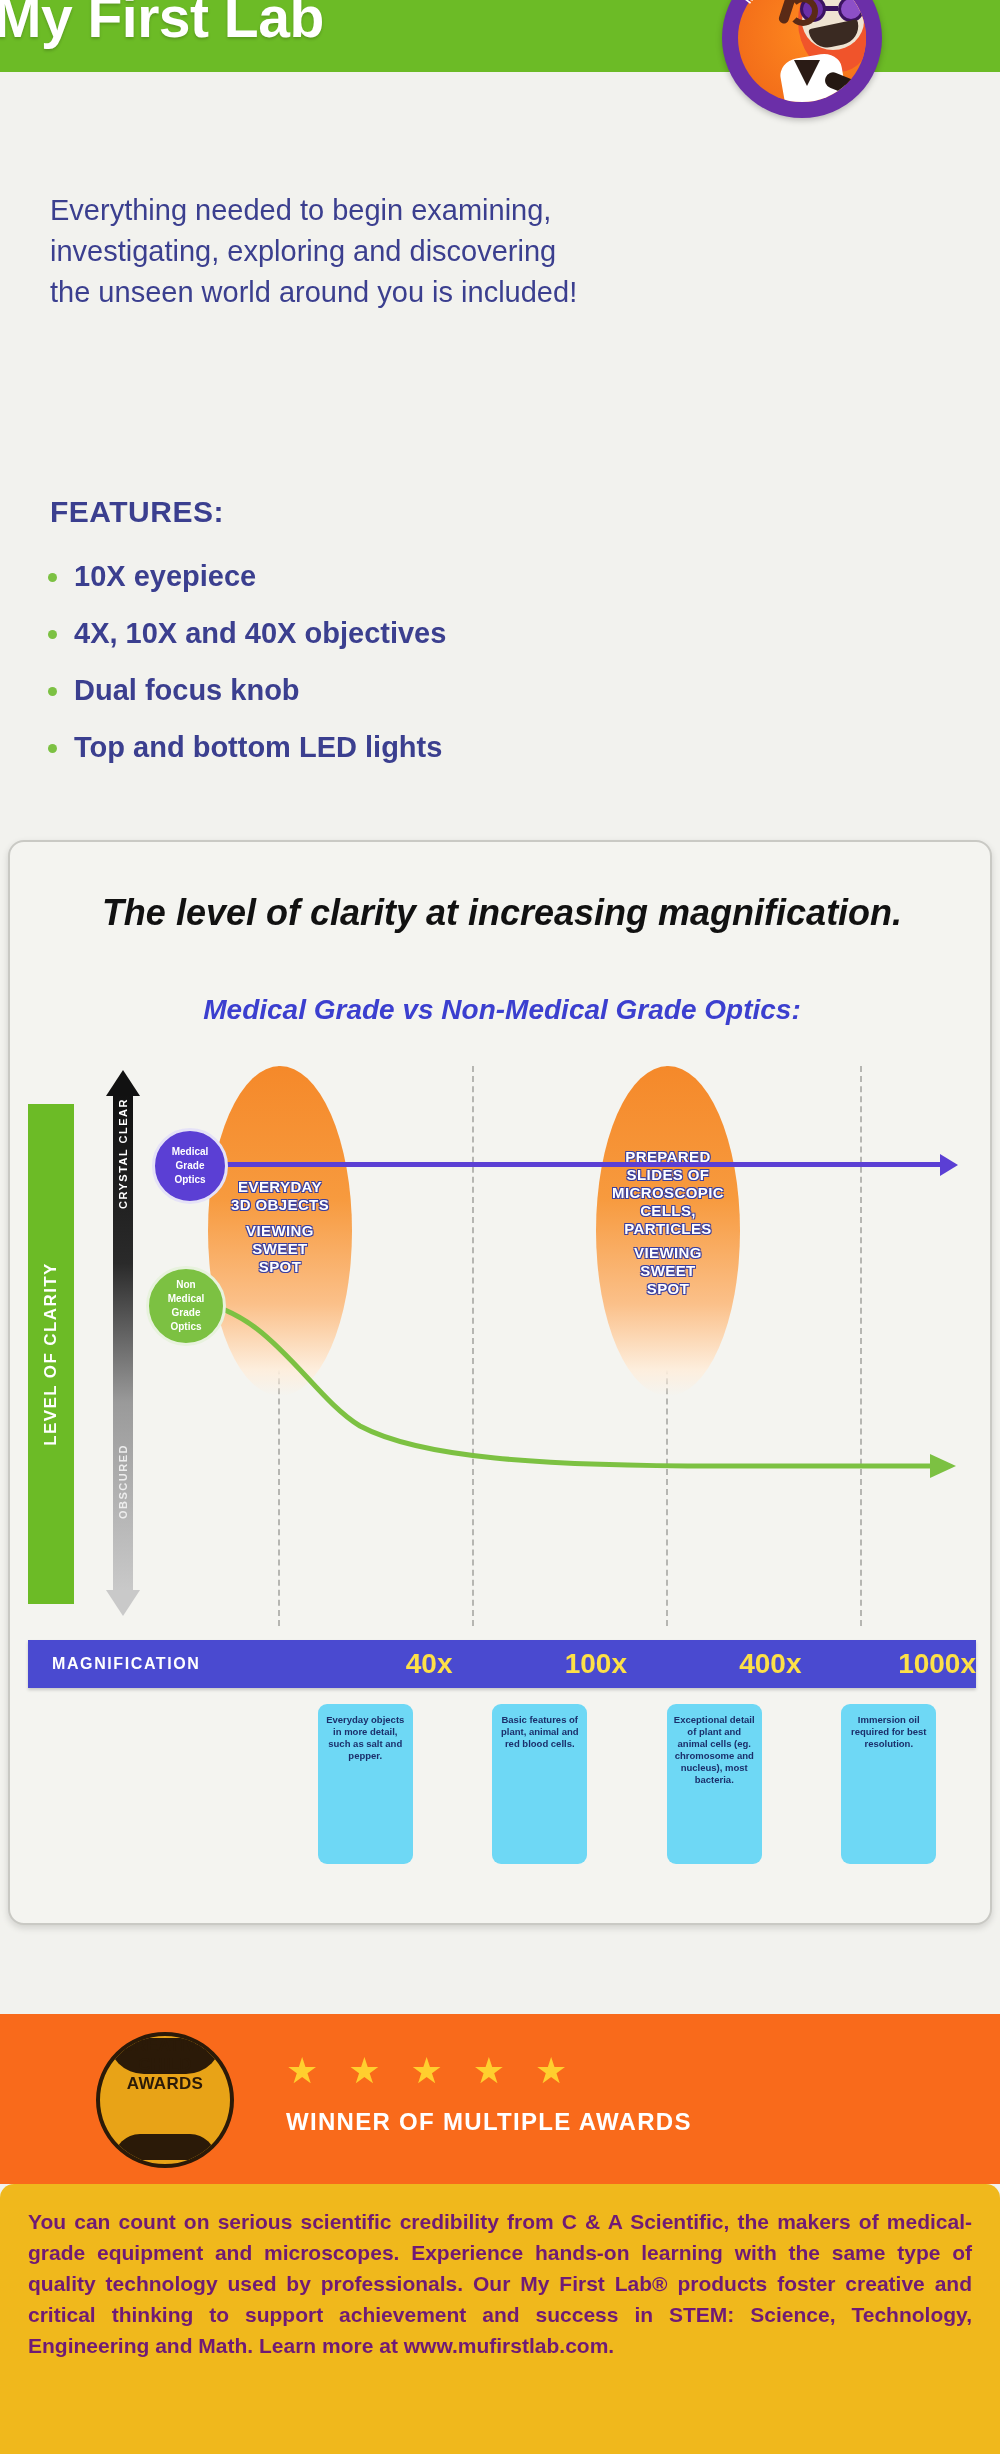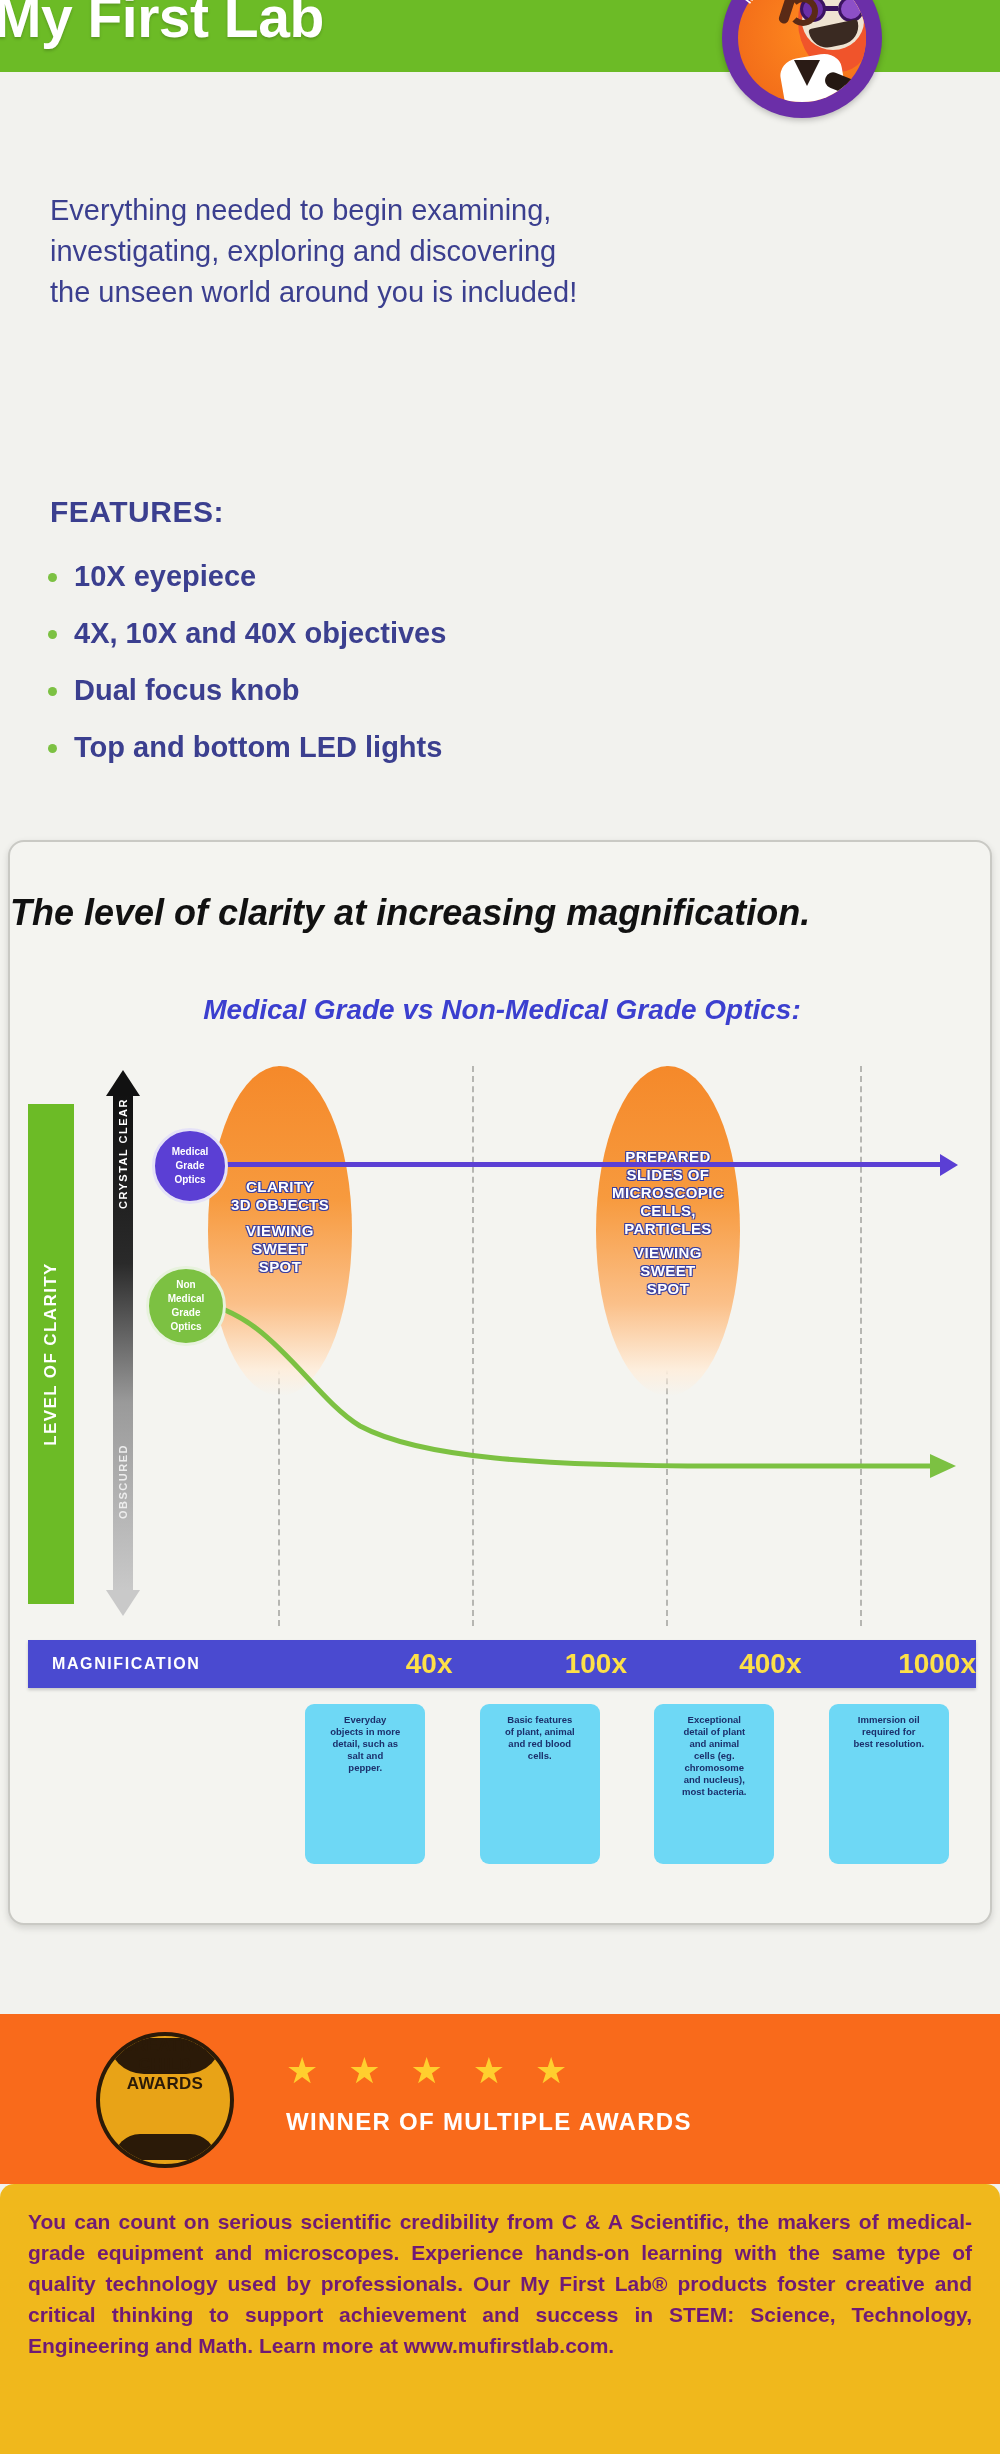--- a/index.html
+++ b/index.html
@@ -147,21 +147,21 @@
     position: absolute; left: 8px; top: 840px;
     width: 984px; height: 1085px;
     background: #f4f4f0;
     border: 2px solid #c9c9c4;
     border-radius: 16px;
     box-shadow: 0 3px 7px rgba(0,0,0,.14);
     overflow: hidden;
   }
   .chart-title {
     position: absolute; left: 0; top: 48px; width: 984px;
-    text-align: left;
+    text-align: center;
     color: #111;
     font-size: 36px; font-weight: bold; font-style: italic;
     line-height: 45px;
   }
   .chart-subtitle {
     position: absolute; left: 0; top: 152px; width: 984px;
     text-align: center;
     color: #3b3fcf;
     font-size: 28px; font-weight: bold; font-style: italic;
   }
@@ -281,24 +281,24 @@
     flex: 1; text-align: right;
     color: #fde047; font-size: 28px; font-weight: bold;
   }
   .desc-row {
     position: absolute; left: 268px; top: 862px;
     width: 698px; height: 160px;
     display: flex;
   }
   .desc-cell { flex: 1; display: flex; justify-content: center; }
   .desc-box {
-    width: 120px;
+    width: 95px;
     background: #6ed8f5;
     border-radius: 9px;
-    padding: 10px 24px;
+    padding: 10px 6px;
     color: #1b2f6b;
     font-size: 9.5px; font-weight: bold; line-height: 12px;
     text-align: center;
   }
 
   
   .awards {
     position: absolute; left: 0; top: 2014px;
     width: 1000px; height: 170px;
     background: #f96a1b;
@@ -412,21 +412,21 @@
 
   <div class="plot">
 
     <div class="gridline" style="left:118px"></div>
     <div class="gridline" style="left:312px"></div>
     <div class="gridline" style="left:506px"></div>
     <div class="gridline" style="left:700px"></div>
 
     <div class="blob" style="left:48px; top:0px; width:144px; height:330px;"></div>
     <div class="blob-text" style="left:48px; top:112px; width:144px;">
-      <div>CLARITY</div>
+      <div>EVERYDAY</div>
       <div>3D OBJECTS</div>
       <div style="height:8px"></div>
       <div>VIEWING</div>
       <div>SWEET</div>
       <div>SPOT</div>
     </div>
 
     <div class="blob" style="left:436px; top:0px; width:144px; height:330px;"></div>
     <div class="blob-text" style="left:430px; top:82px; width:156px;">
       <div>PREPARED</div>

